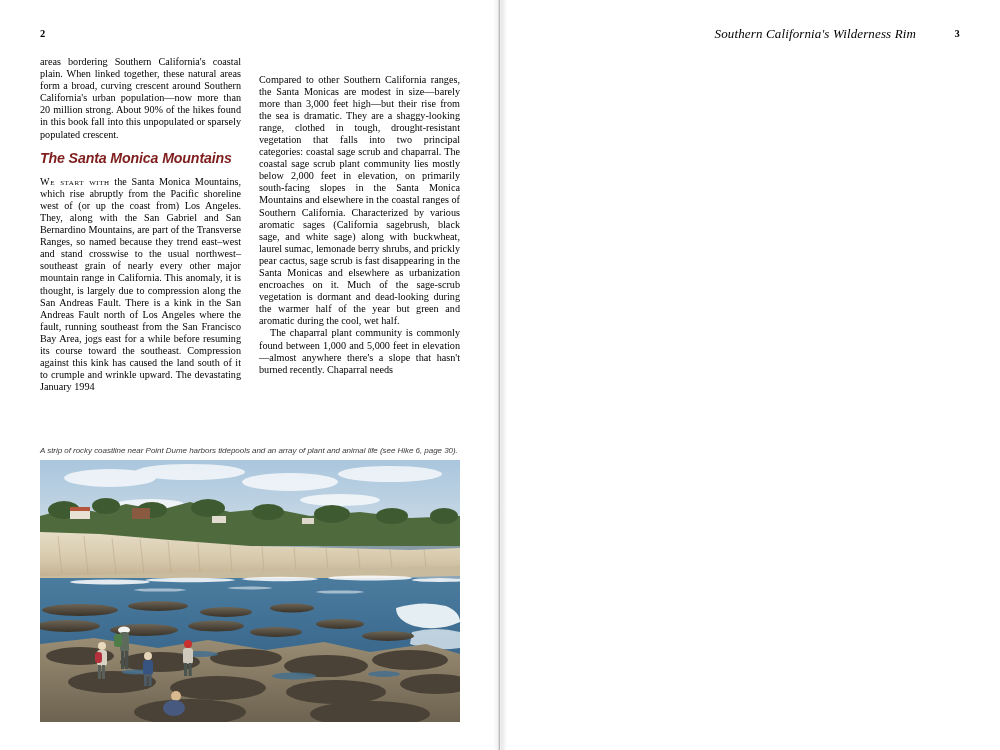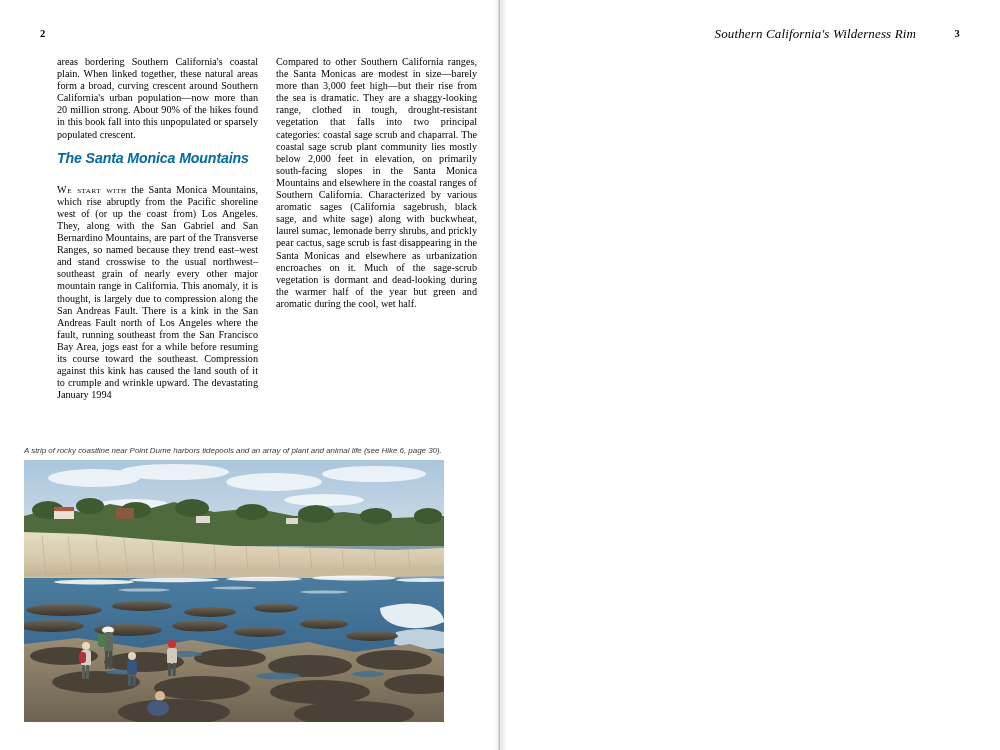--- a/index.html
+++ b/index.html
@@ -69,45 +69,45 @@
   }
   .runhead-right-folio { right: 40px; font-weight: 700; letter-spacing: 0.02em; }
 
   
   .cols {
     position: absolute;
     top: 56px;
     display: flex;
     gap: 18px;
   }
-  .cols-left  { left: 57px; width: 420px; }
+  .cols-left  { left: 40px; width: 420px; align-items: center; }
 
   .col { width: 201px; }
 
   p.body {
     margin: 0;
     font-size: 10.2px;
     line-height: 12.1px;
     text-align: justify;
     text-justify: inter-word;
     hyphens: auto;
     -webkit-hyphens: auto;
     font-family: "Liberation Serif", serif;
   }
   p.body + p.body { text-indent: 11px; }
   p.noindent { text-indent: 0 !important; }
 
   h2.section-head {
-    margin: 9px 0 17px 0;
+    margin: 9px 0 9px 0;
     font-family: "Liberation Sans", sans-serif;
     font-style: italic;
     font-weight: 700;
     font-size: 14.2px;
     line-height: 17px;
-    color: #0369a1;
+    color: #7f1d1d;
     letter-spacing: -0.01em;
   }
 
   .smallcaps {
     font-variant: small-caps;
     letter-spacing: 0.05em;
   }
   .ital { }
 
   
@@ -130,21 +130,21 @@
   }
 
   
   .photo-coast {
     width: 420px;
     height: 262px;
   }
 
   .fig-left {
     position: absolute;
-    left: 24px;
+    left: 40px;
     top: 446px;
     width: 476px;
   }
 
   svg { display: block; }
 </style>
 </head>
 <body>
 
 <div class="spread">
@@ -160,20 +160,21 @@
 
         <h2 class="section-head">The Santa Monica Mountains</h2>
 
         <p class="body noindent"><span class="smallcaps">We start with</span><span> the Santa Monica Mountains, which rise abruptly from the Pacific shoreline west of (or up the coast from) Los Angeles. They, along with the San Gabriel and San Bernardino Mountains, are part of the Transverse Ranges, so named because they trend east–west and stand crosswise to the usual northwest–southeast grain of nearly every other major mountain range in California. This anomaly, it is thought, is largely due to compression along the San Andreas Fault. There is a kink in the San Andreas Fault north of Los Angeles where the fault, running southeast from the San Francisco Bay Area, jogs east for a while before resuming its course toward the southeast. Compression against this kink has caused the land south of it to crumple and wrinkle upward. The devastating January 1994</span></p>
       </div>
 
       <div class="col">
 
         <p class="body"><span>Compared to other Southern California ranges, the Santa Monicas are modest in size—barely more than 3,000 feet high—but their rise from the sea is dramatic. They are a shaggy-looking range, clothed in tough, drought-resistant vegetation that falls into two principal categories: coastal sage scrub and chaparral. The </span><span class="ital">coastal sage scrub</span><span> plant community lies mostly below 2,000 feet in elevation, on primarily south-facing slopes in the Santa Monica Mountains and elsewhere in the coastal ranges of Southern California. Characterized by various aromatic sages (California sagebrush, black sage, and white sage) along with buckwheat, laurel sumac, lemonade berry shrubs, and prickly pear cactus, sage scrub is fast disappearing in the Santa Monicas and elsewhere as urbanization encroaches on it. Much of the sage-scrub vegetation is dormant and dead-looking during the warmer half of the year but green and aromatic during the cool, wet half.</span></p>
 
+        <p class="body"><span>The </span><span class="ital">chaparral</span><span> plant community is commonly found between 1,000 and 5,000 feet in elevation—almost anywhere there's a slope that hasn't burned recently. Chaparral needs</span></p>
       </div>
     </div>
 
     <figure class="fig-left">
       <figcaption class="fig-caption">A strip of rocky coastline near Point Dume harbors tidepools and an array of plant and animal life (see Hike 6, page 30).</figcaption>
       <div class="photo photo-coast">
         <svg width="420" height="262" viewBox="0 0 420 262" preserveAspectRatio="none">
           <defs>
             <linearGradient id="skyG" x1="0" y1="0" x2="0" y2="1">
               <stop offset="0%" stop-color="#aac6dd"></stop>

